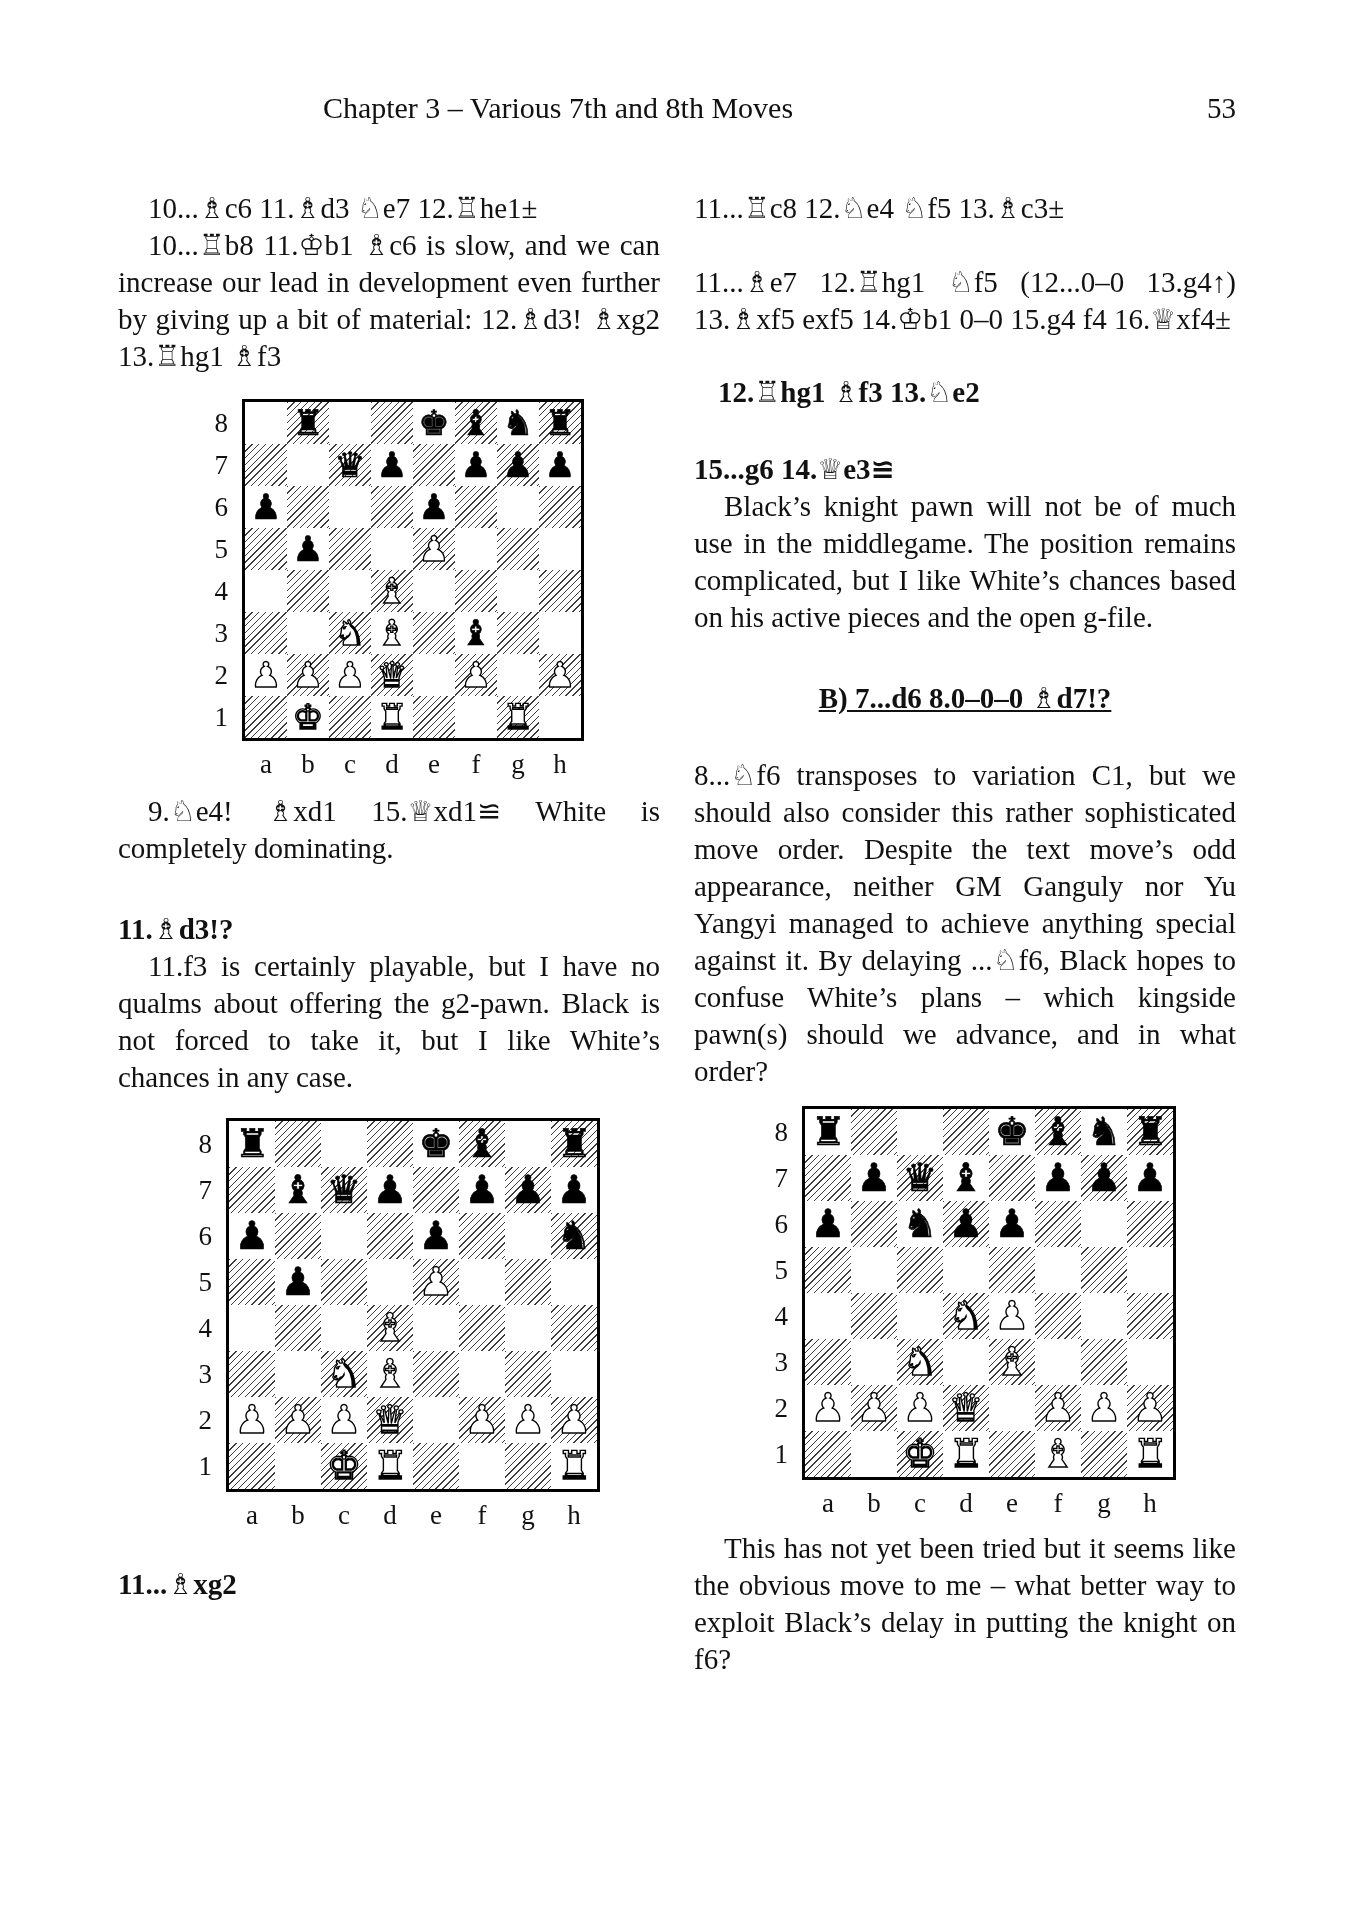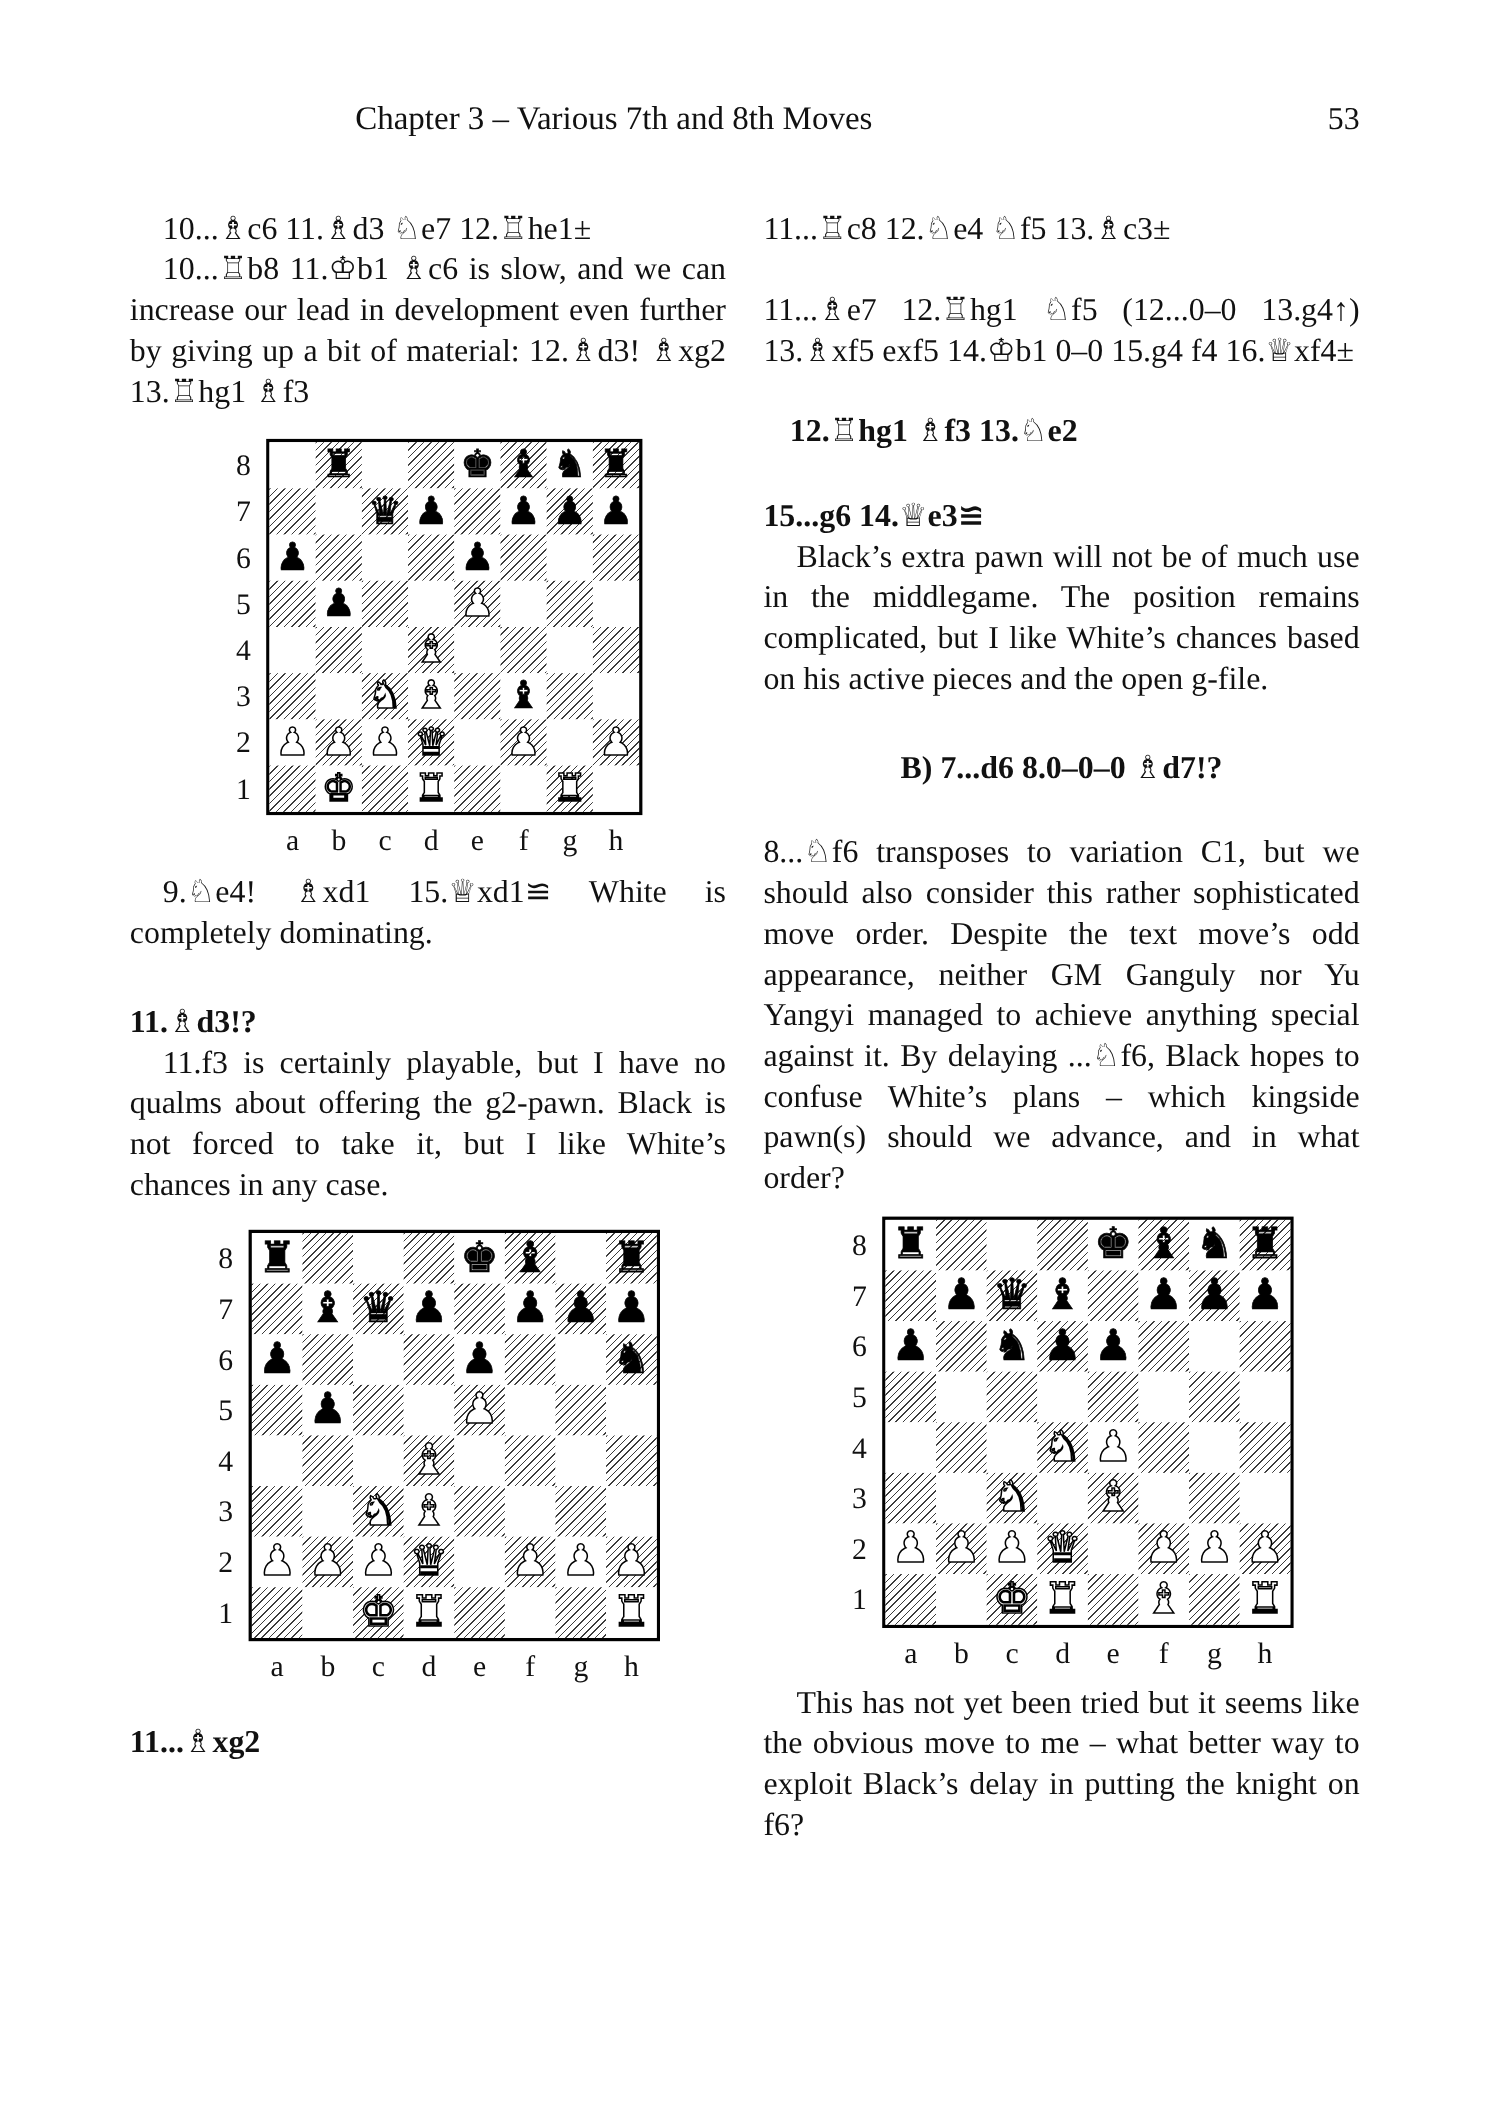--- a/index.html
+++ b/index.html
@@ -392,23 +392,23 @@
       <h3 class="subhead" style="margin-top:32px;">11...♗xg2</h3>
     </div>
 
     <div class="col">
       <p class="body flush">11...♖c8 12.♘e4 ♘f5 13.♗c3±</p>
       <p class="body flush" style="margin-top:37px;">11...♗e7 12.♖hg1 ♘f5 (12...0–0 13.g4↑) 13.♗xf5 exf5 14.♔b1 0–0 15.g4 f4 16.♕xf4±</p>
 
       <h3 class="subhead" style="margin-top:36px;margin-left:24px;">12.♖hg1 ♗f3 13.♘e2</h3>
 
       <h3 class="subhead" style="margin-top:40px;">15...g6 14.♕e3≌</h3>
-      <p class="body">Black’s extra pawn will not be of much use in the middlegame. The position remains complicated, but I like White’s chances based on his active pieces and the open g-file.</p>
-
-      <h3 class="subhead centerhead" style="margin-top:44px;margin-bottom:40px;">B) 7...d6 8.0–0–0 ♗d7!?</h3>
+      <p class="body">Black’s knight pawn will not be of much use in the middlegame. The position remains complicated, but I like White’s chances based on his active pieces and the open g-file.</p>
+
+      <h3 class="subhead centerhead" style="margin-top:44px;margin-bottom:40px;text-decoration:underline;">B) 7...d6 8.0–0–0 ♗d7!?</h3>
 
       <p class="body flush">8...♘f6 transposes to variation C1, but we should also consider this rather sophisticated move order. Despite the text move’s odd appearance, neither GM Ganguly nor Yu Yangyi managed to achieve anything special against it. By delaying ...♘f6, Black hopes to confuse White’s plans – which kingside pawn(s) should we advance, and in what order?</p>
 
       <div class="diagram" style="margin:16px auto 8px;">
           <div class="ranks">
             <div class="rank-label" style="height: 46px; line-height: 46px;">8</div>
             <div class="rank-label" style="height: 46px; line-height: 46px;">7</div>
             <div class="rank-label" style="height: 46px; line-height: 46px;">6</div>
             <div class="rank-label" style="height: 46px; line-height: 46px;">5</div>
             <div class="rank-label" style="height: 46px; line-height: 46px;">4</div>

